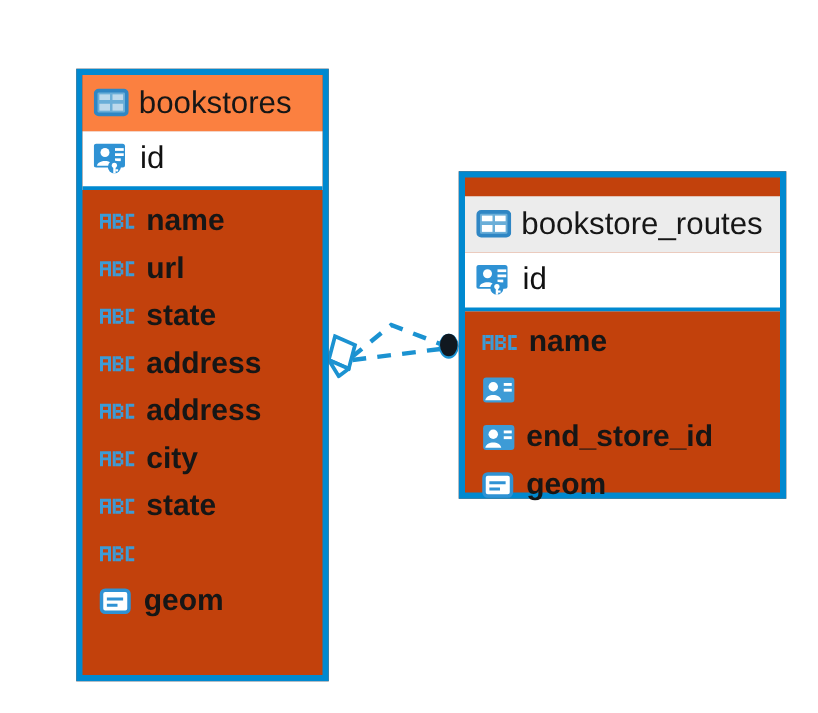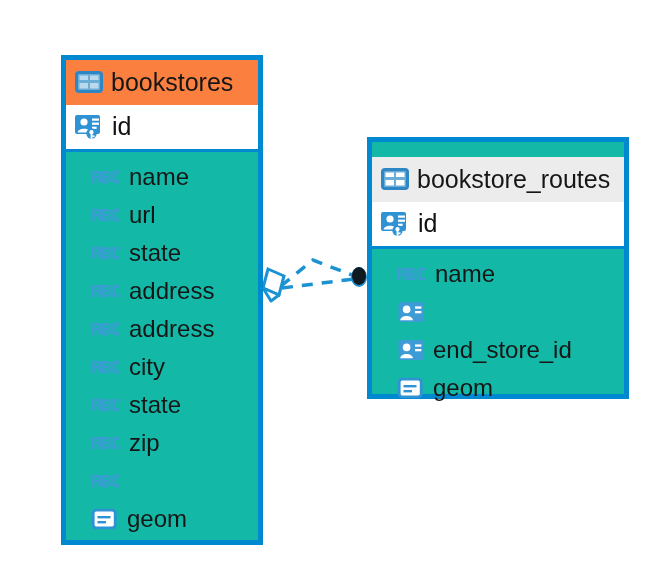--- a/index.html
+++ b/index.html
@@ -29,21 +29,21 @@
     top: 0;
     width: 654px;
     height: 570px;
     pointer-events: none;
   }
 
   
   .entity {
     position: absolute;
     box-sizing: border-box;
-    background: #14b8a6;
+    background: #c2410c;
     border: 5px solid #0089d0;
   }
 
   .entity-header {
     display: flex;
     align-items: center;
     gap: 8px;
     box-sizing: border-box;
     padding: 5px 9px 6px 9px;
     height: 45px;
@@ -69,21 +69,22 @@
     background: #ffffff;
   }
   .pk-label {
     font-size: 25px;
     font-weight: normal;
     color: #111111;
     line-height: 1;
   }
 
   .field-list {
-    padding: 6px 0 5px 16px;
+    padding: 6px 0 5px 4px;
+    font-weight: bold;
   }
   .field-row {
     display: flex;
     align-items: center;
     gap: 8px;
     padding: 0 9px;
     height: 38px;
     box-sizing: border-box;
   }
   .field-label {
@@ -322,42 +323,20 @@
               <rect x="17.4" y="10.6" width="2.2" height="4"></rect>
               <rect x="21.6" y="4" width="2.4" height="12"></rect>
               <rect x="24" y="4" width="4.4" height="2.4"></rect>
               <rect x="24" y="13.6" width="4.4" height="2.4"></rect>
             </g>
           </svg>
         </span>
         <span class="field-label">state</span>
       </div>
 
-      <div class="field-row">
-        <span class="icon icon-abc">
-          <svg viewBox="0 0 30 20" width="30" height="20">
-            <g fill="#3d9bd6">
-              <rect x="1" y="4" width="2.4" height="12"></rect>
-              <rect x="7.4" y="4" width="2.4" height="12"></rect>
-              <rect x="3.4" y="4" width="4" height="2.4"></rect>
-              <rect x="3.4" y="9" width="4" height="2.2"></rect>
-              <rect x="11.2" y="4" width="2.4" height="12"></rect>
-              <rect x="13.6" y="4" width="4.2" height="2.4"></rect>
-              <rect x="13.6" y="9" width="4.2" height="2.2"></rect>
-              <rect x="13.6" y="13.6" width="4.2" height="2.4"></rect>
-              <rect x="17.4" y="5.6" width="2.2" height="3.6"></rect>
-              <rect x="17.4" y="10.6" width="2.2" height="4"></rect>
-              <rect x="21.6" y="4" width="2.4" height="12"></rect>
-              <rect x="24" y="4" width="4.4" height="2.4"></rect>
-              <rect x="24" y="13.6" width="4.4" height="2.4"></rect>
-            </g>
-          </svg>
-        </span>
-        <span class="field-label">zip</span>
-      </div>
 
       <div class="field-row">
         <span class="icon icon-abc">
           <svg viewBox="0 0 30 20" width="30" height="20">
             <g fill="#3d9bd6">
               <rect x="1" y="4" width="2.4" height="12"></rect>
               <rect x="7.4" y="4" width="2.4" height="12"></rect>
               <rect x="3.4" y="4" width="4" height="2.4"></rect>
               <rect x="3.4" y="9" width="4" height="2.2"></rect>
               <rect x="11.2" y="4" width="2.4" height="12"></rect>

